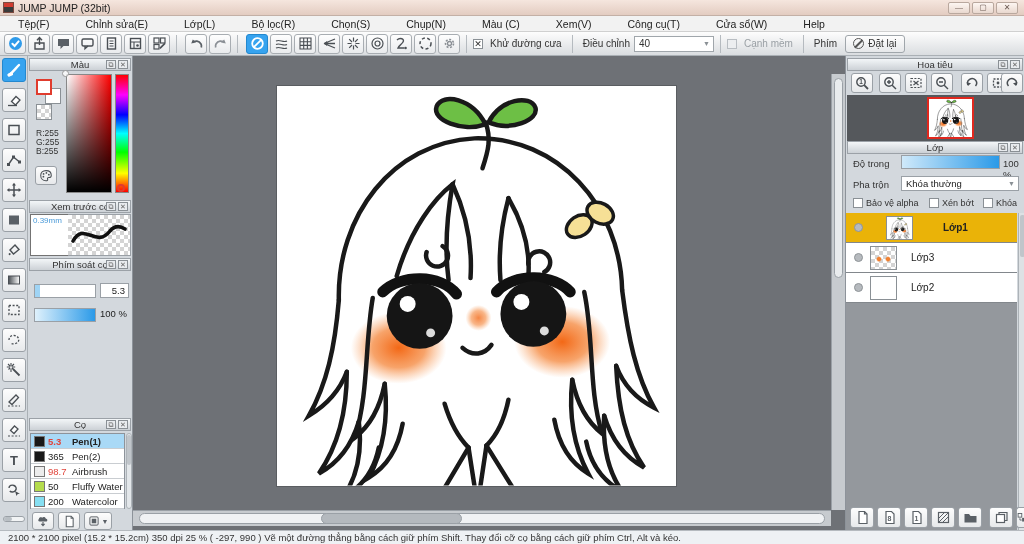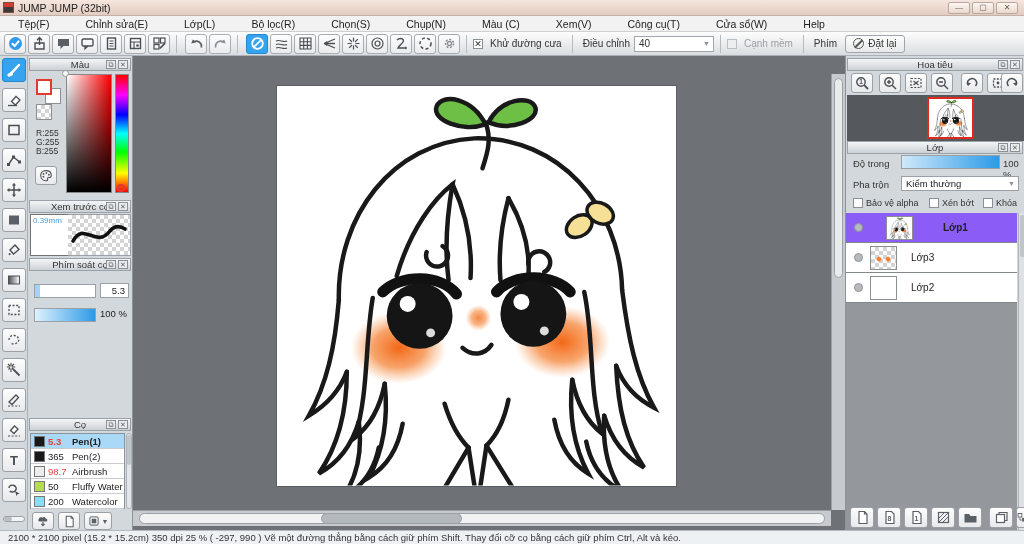--- a/index.html
+++ b/index.html
@@ -87,21 +87,21 @@
   .navbtn svg { width:14px; height:14px; }
   #nav-thumb-area { position:absolute; left:1px; top:39px; width:177px; height:46px; background:#55585c; }
   #nav-thumb { position:absolute; left:80px; top:2px; width:47px; height:42px; background:#fff; border:2px solid #e0281e; }
   .lrow-label { position:absolute; left:7px; font-size:9.5px; color:#333; }
   #opacity-slider { left:55px; top:99px; width:99px; }
   #blend-select { position:absolute; left:55px; top:120px; width:118px; height:15px; border:1px solid #9aa0a6; background:#fff; font-size:9.5px; color:#222; display:flex; align-items:center; padding:0 4px; position:absolute; }
   #blend-select .caret { position:absolute; right:3px; color:#8a9095; font-size:7px; }
   .lcheck { font-size:9px; color:#333; display:flex; align-items:center; position:absolute; top:142px; }
   #layer-list { position:absolute; left:0px; top:157px; width:171px; height:90px; background:#94989d; }
   .lyr { height:30px; background:#fff; border-bottom:1px solid #82878c; display:flex; align-items:center; }
-  .lyr.sel { background:#8b5cf6;gap:16px; }
+  .lyr.sel { background:#eab308;gap:16px; }
   .vis-dot { width:9px; height:9px; border-radius:50%; background:#b6babe; border:1px solid #8f9498; margin:0 7px 0 8px; flex:none; }
   .lthumb { width:27px; height:24px; border:1px solid #8a9095; background:#fff; flex:none; overflow:hidden; }
   .lname { font-size:10px; color:#222; margin-left:14px; }
   .lyr.sel .lname { font-weight:bold; }
   #layer-scroll { position:absolute; left:172px; top:157px; width:7px; height:347px; background:#dde1e4; border-left:1px solid #adb3b8; }
   #layer-scroll .thumb { width:5px; height:42px; background:#c0c5ca; border-radius:2px; margin:2px auto; }
   #layer-below { position:absolute; left:0; top:247px; width:171px; height:257px; background:#94989d; }
   .lybtn { position:absolute; top:451px; width:24px; height:21px; border:1px solid #9aa0a6; border-radius:3px; background:linear-gradient(#fdfdfd,#e7e9eb); display:flex; align-items:center; justify-content:center; }
   .lybtn svg { width:15px; height:15px; }
   
@@ -622,21 +622,21 @@
         <span class="ph-ic">✕</span>
       </span>
   </div>
   <div class="lrow-label" style="top:102px">Độ trong</div>
   <div class="slider" id="opacity-slider">
       <div class="fill" style="width:100%;background:linear-gradient(to right,#cfe9fa,#2b9ae8)"></div>
     </div>
   <div class="lrow-label" style="left:157px;top:102px">100 %</div>
   <div class="lrow-label" style="top:123px">Pha trộn</div>
   <div id="blend-select">
-    <span>Kiểm thường</span>
+    <span>Khóa thường</span>
     <span class="caret">▼</span>
   </div>
   <div class="lcheck" style="left:7px">
       <span class="cb"></span>
       <span>Bảo vệ alpha</span>
     </div>
   <div class="lcheck" style="left:83px">
       <span class="cb"></span>
       <span>Xén bớt</span>
     </div>

